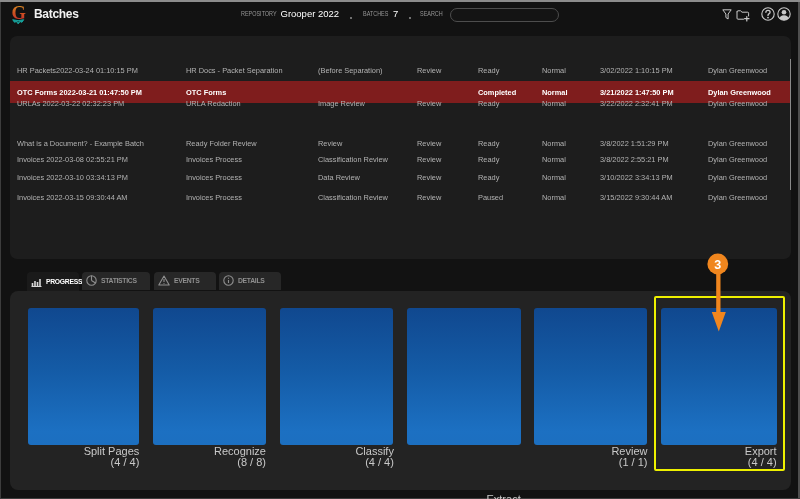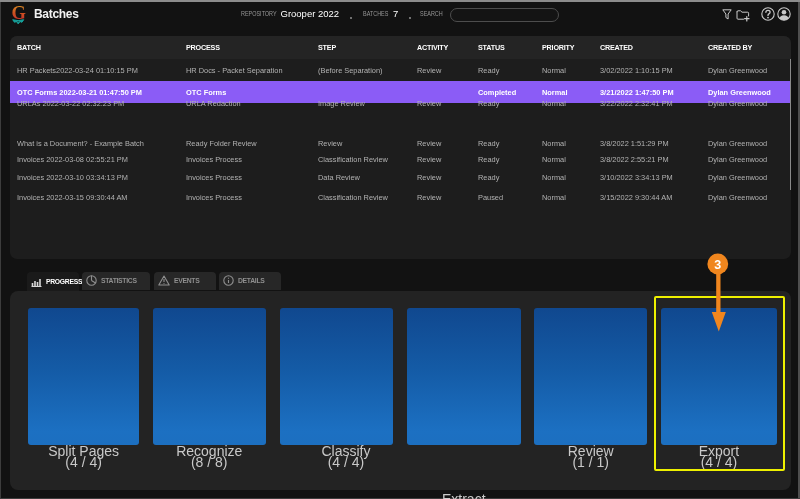--- a/index.html
+++ b/index.html
@@ -14,34 +14,34 @@
 
 .title { left:34px; top:7px; font-size:12px; font-weight:bold; color:#f2f2f2; letter-spacing:-0.3px; }
 .lbl { font-size:7px; color:#969696; transform:scaleX(0.78); transform-origin:0 0; }
 .val { font-size:9.5px; font-weight:normal; color:#ffffff; }
 .searchbox { left:450px; top:8px; width:109px; height:14px; border:1px solid #4d4d4d; border-radius:7px; background:#141414; }
 
 .tablebox { left:10px; top:36px; width:781px; height:223px; background:#1d1d1d; border-radius:7px; }
 .thead { position:absolute; left:0; top:0; width:100%; height:22.5px; background:#242424; border-radius:7px 7px 0 0; }
 .th { position:absolute; top:7px; font-size:7.2px; font-weight:bold; color:#fdfdfd; letter-spacing:-0.2px; }
 .row { position:absolute; left:0; width:100%; height:22.3px; }
-.row.sel { background:#8b5cf6; }
+.row.sel { background:#7f1d1d; }
 .td { position:absolute; top:7px; font-size:7.4px; color:#b3b3b3; white-space:nowrap; }
 .sel .td { color:#ffffff; font-weight:bold; }
 .c1 { left:7px; } .c2 { left:176px; } .c3 { left:308px; } .c4 { left:407px; }
 .c5 { left:468px; } .c6 { left:532px; } .c7 { left:590px; } .c8 { left:698px; }
 .scrollthumb { left:789.5px; top:59px; width:1.5px; height:131px; background:#8a8a8a; }
 
 .tab { position:absolute; top:272px; height:17.5px; background:#272727; border-radius:4px 4px 0 0; color:#8f8f8f; font-size:6.8px; font-weight:bold; letter-spacing:-0.3px; display:flex; align-items:center; }
 .tab.active { background:#1a1a1a; height:18.5px; color:#ffffff; }
 .tab svg { margin:0 4px 0 4px; flex:none; }
 
 .panel { left:10px; top:290.5px; width:781px; height:199.5px; background:#232323; border-radius:8px; }
 .card { position:absolute; top:307.5px; height:137px; border-radius:3px; background:linear-gradient(180deg,#10488f 0%, #145ba6 45%, #1c70c2 90%, #1c6fc0 100%); }
-.clabel { position:absolute; top:446px; text-align:center; font-size:14px; color:#c9c9c9; line-height:11px; }
+.clabel { position:absolute; top:446px; text-align:right; font-size:11px; color:#c9c9c9; line-height:11px; }
 .hl { left:654.3px; top:296.4px; width:130.6px; height:174.4px; border:2px solid #eef000; border-radius:2px; }
 </style>
 </head>
 <body>
 <div class="abs f-top"></div>
 <div class="abs f-left"></div>
 <div class="abs f-right"></div>
 <div class="abs f-bot"></div>
 
 <svg class="abs" style="left:10px; top:3px;" width="26" height="26" viewBox="0 0 26 26">
@@ -79,30 +79,20 @@
   <path d="M4.9 5.3 Q4.9 3.3 7 3.3 Q9.1 3.3 9.1 5.1 Q9.1 6.3 7.9 6.9 Q7 7.4 7 8.4" fill="none" stroke="#c9c9c9" stroke-width="1.3" stroke-linecap="round"></path>
   <circle cx="7" cy="10.6" r="0.9" fill="#c9c9c9"></circle>
 </svg>
 <svg class="abs" style="left:777px; top:7px;" width="14" height="14" viewBox="0 0 14 14">
   <circle cx="7" cy="7" r="6.2" fill="none" stroke="#c9c9c9" stroke-width="1.1"></circle>
   <circle cx="7" cy="5.2" r="2.3" fill="#c9c9c9"></circle>
   <path d="M2.5 11.8 Q2.8 8.3 7 8.3 Q11.2 8.3 11.5 11.8 Q9.5 13.2 7 13.2 Q4.5 13.2 2.5 11.8 Z" fill="#c9c9c9"></path>
 </svg>
 
 <div class="abs tablebox">
-  <div class="thead">
-    <span class="th c1">BATCH</span>
-      <span class="th c2">PROCESS</span>
-      <span class="th c3">STEP</span>
-      <span class="th c4">ACTIVITY</span>
-      <span class="th c5">STATUS</span>
-      <span class="th c6">PRIORITY</span>
-      <span class="th c7">CREATED</span>
-      <span class="th c8">CREATED BY</span>
-  </div>
   <div class="row" style="top:22.5px;">
     <span class="td c1">HR Packets2022-03-24 01:10:15 PM</span>
       <span class="td c2">HR Docs - Packet Separation</span>
       <span class="td c3">(Before Separation)</span>
       <span class="td c4">Review</span>
       <span class="td c5">Ready</span>
       <span class="td c6">Normal</span>
       <span class="td c7">3/02/2022 1:10:15 PM</span>
       <span class="td c8">Dylan Greenwood</span>
   </div>
@@ -198,21 +188,21 @@
 
 <div class="abs panel"></div>
 <div class="abs card" style="left:28.0px; width:111.3px;"></div>
 <div class="abs card" style="left:152.5px; width:113.5px;"></div>
 <div class="abs card" style="left:279.6px; width:113.9px;"></div>
 <div class="abs card" style="left:406.8px; width:113.9px;"></div>
 <div class="abs card" style="left:533.9px; width:113.6px;"></div>
 <div class="abs card" style="left:661.3px; width:115.3px;"></div>
 <div class="abs clabel" style="left:28.0px; width:111.3px;">Split Pages<br>(4 / 4)</div>
 <div class="abs clabel" style="left:152.5px; width:113.5px;">Recognize<br>(8 / 8)</div>
-<div class="abs clabel" style="left:289px; width:113.9px;">Classify<br>(4 / 4)</div>
+<div class="abs clabel" style="left:280px; width:113.9px;">Classify<br>(4 / 4)</div>
 <div class="abs clabel" style="left:406.8px; width:113.9px;margin-top:48px;">Extract<br>(4 / 4)</div>
 <div class="abs clabel" style="left:533.9px; width:113.6px;">Review<br>(1 / 1)</div>
 <div class="abs clabel" style="left:661.3px; width:115.3px;">Export<br>(4 / 4)</div>
 <div class="abs hl"></div>
 
 <svg class="abs" style="left:700px; top:250px;" width="40" height="90" viewBox="0 0 40 90">
   <rect x="16.2" y="20" width="4.3" height="43" fill="#f0861e"></rect>
   <polygon points="11.8,62 25.8,62 18.8,81.5" fill="#f0861e"></polygon>
   <circle cx="17.8" cy="14" r="10.4" fill="#f0861e"></circle>
   <text x="17.8" y="18.6" font-size="12.5" font-weight="bold" fill="#ffffff" text-anchor="middle" font-family="Liberation Sans, sans-serif">3</text>

